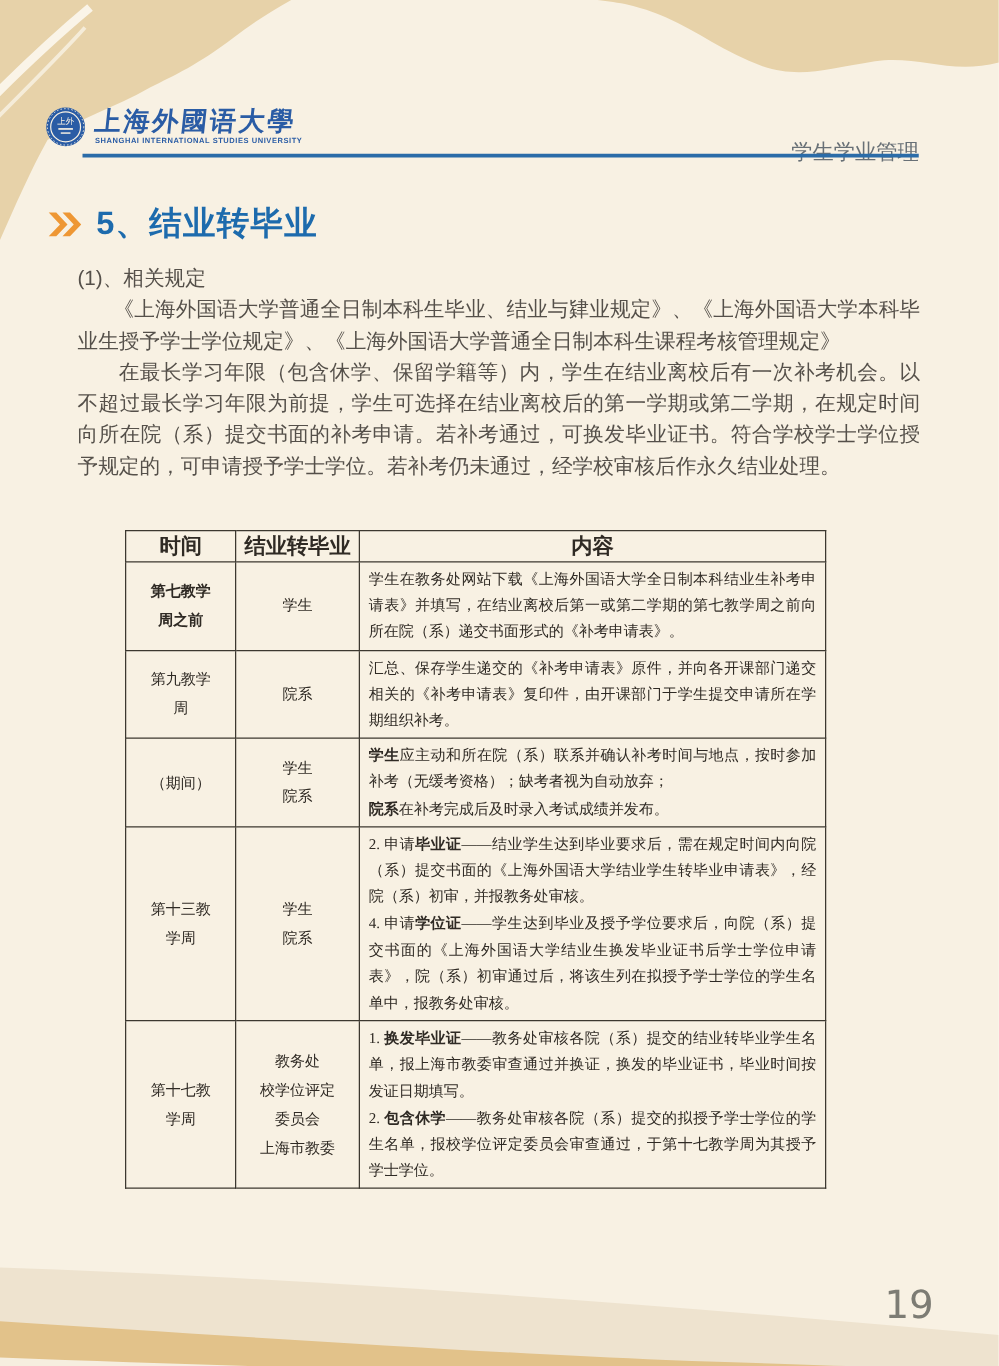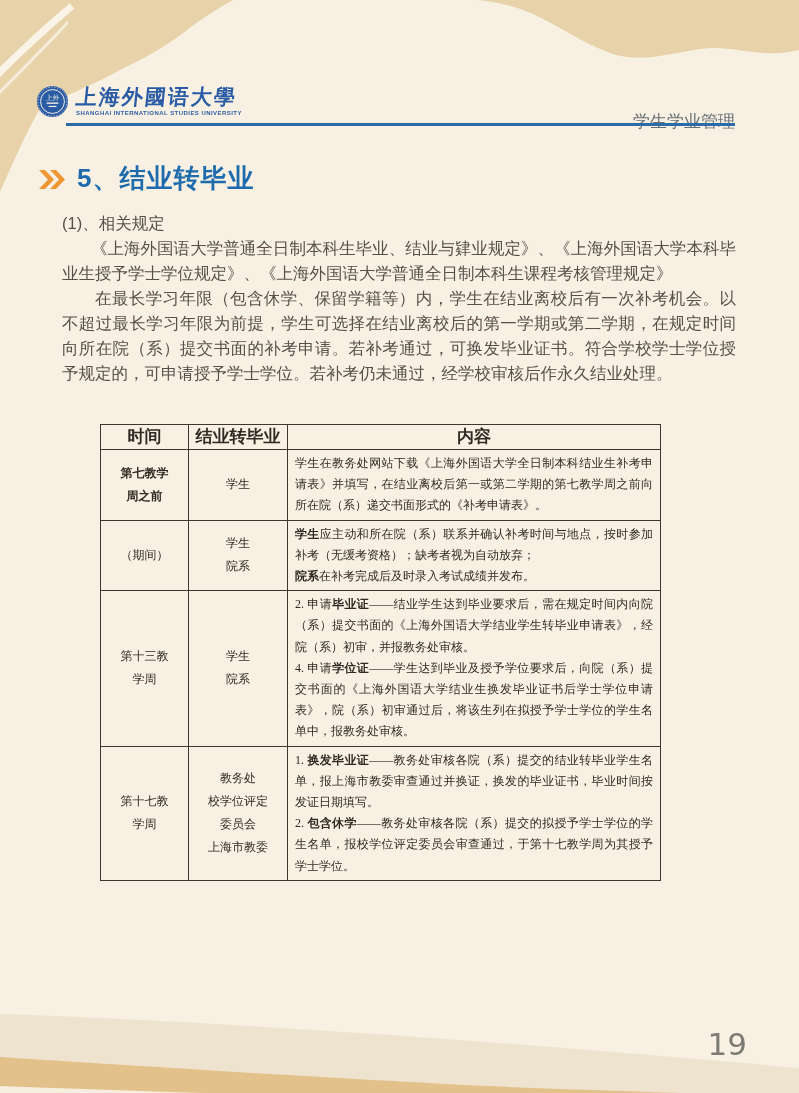--- a/index.html
+++ b/index.html
@@ -165,20 +165,27 @@
       </thead>
       <tbody>
           <tr>
             <td class="time-cell b">第七教学<br>周之前</td>
             <td class="subject-cell">学生</td>
             <td class="content-cell">
               <div class="cpar"><span>学生在教务处网站下载《上海外国语大学全日制本科结业生补考申请表》并填写，在结业离校后第一或第二学期的第七教学周之前向所在院（系）递交书面形式的《补考申请表》。</span></div>
             </td>
           </tr>
           <tr>
+            <td class="time-cell">第九教学<br>周</td>
+            <td class="subject-cell">院系</td>
+            <td class="content-cell">
+              <div class="cpar"><span>汇总、保存学生递交的《补考申请表》原件，并向各开课部门递交相关的《补考申请表》复印件，由开课部门于学生提交申请所在学期组织补考。</span></div>
+            </td>
+          </tr>
+          <tr>
             <td class="time-cell">（期间）</td>
             <td class="subject-cell">学生<br>院系</td>
             <td class="content-cell">
               <div class="cpar"><b>学生</b><span>应主动和所在院（系）联系并确认补考时间与地点，按时参加补考（无缓考资格）；缺考者视为自动放弃；</span></div>
               <div class="cpar"><b>院系</b><span>在补考完成后及时录入考试成绩并发布。</span></div>
             </td>
           </tr>
           <tr>
             <td class="time-cell">第十三教<br>学周</td>
             <td class="subject-cell">学生<br>院系</td>

